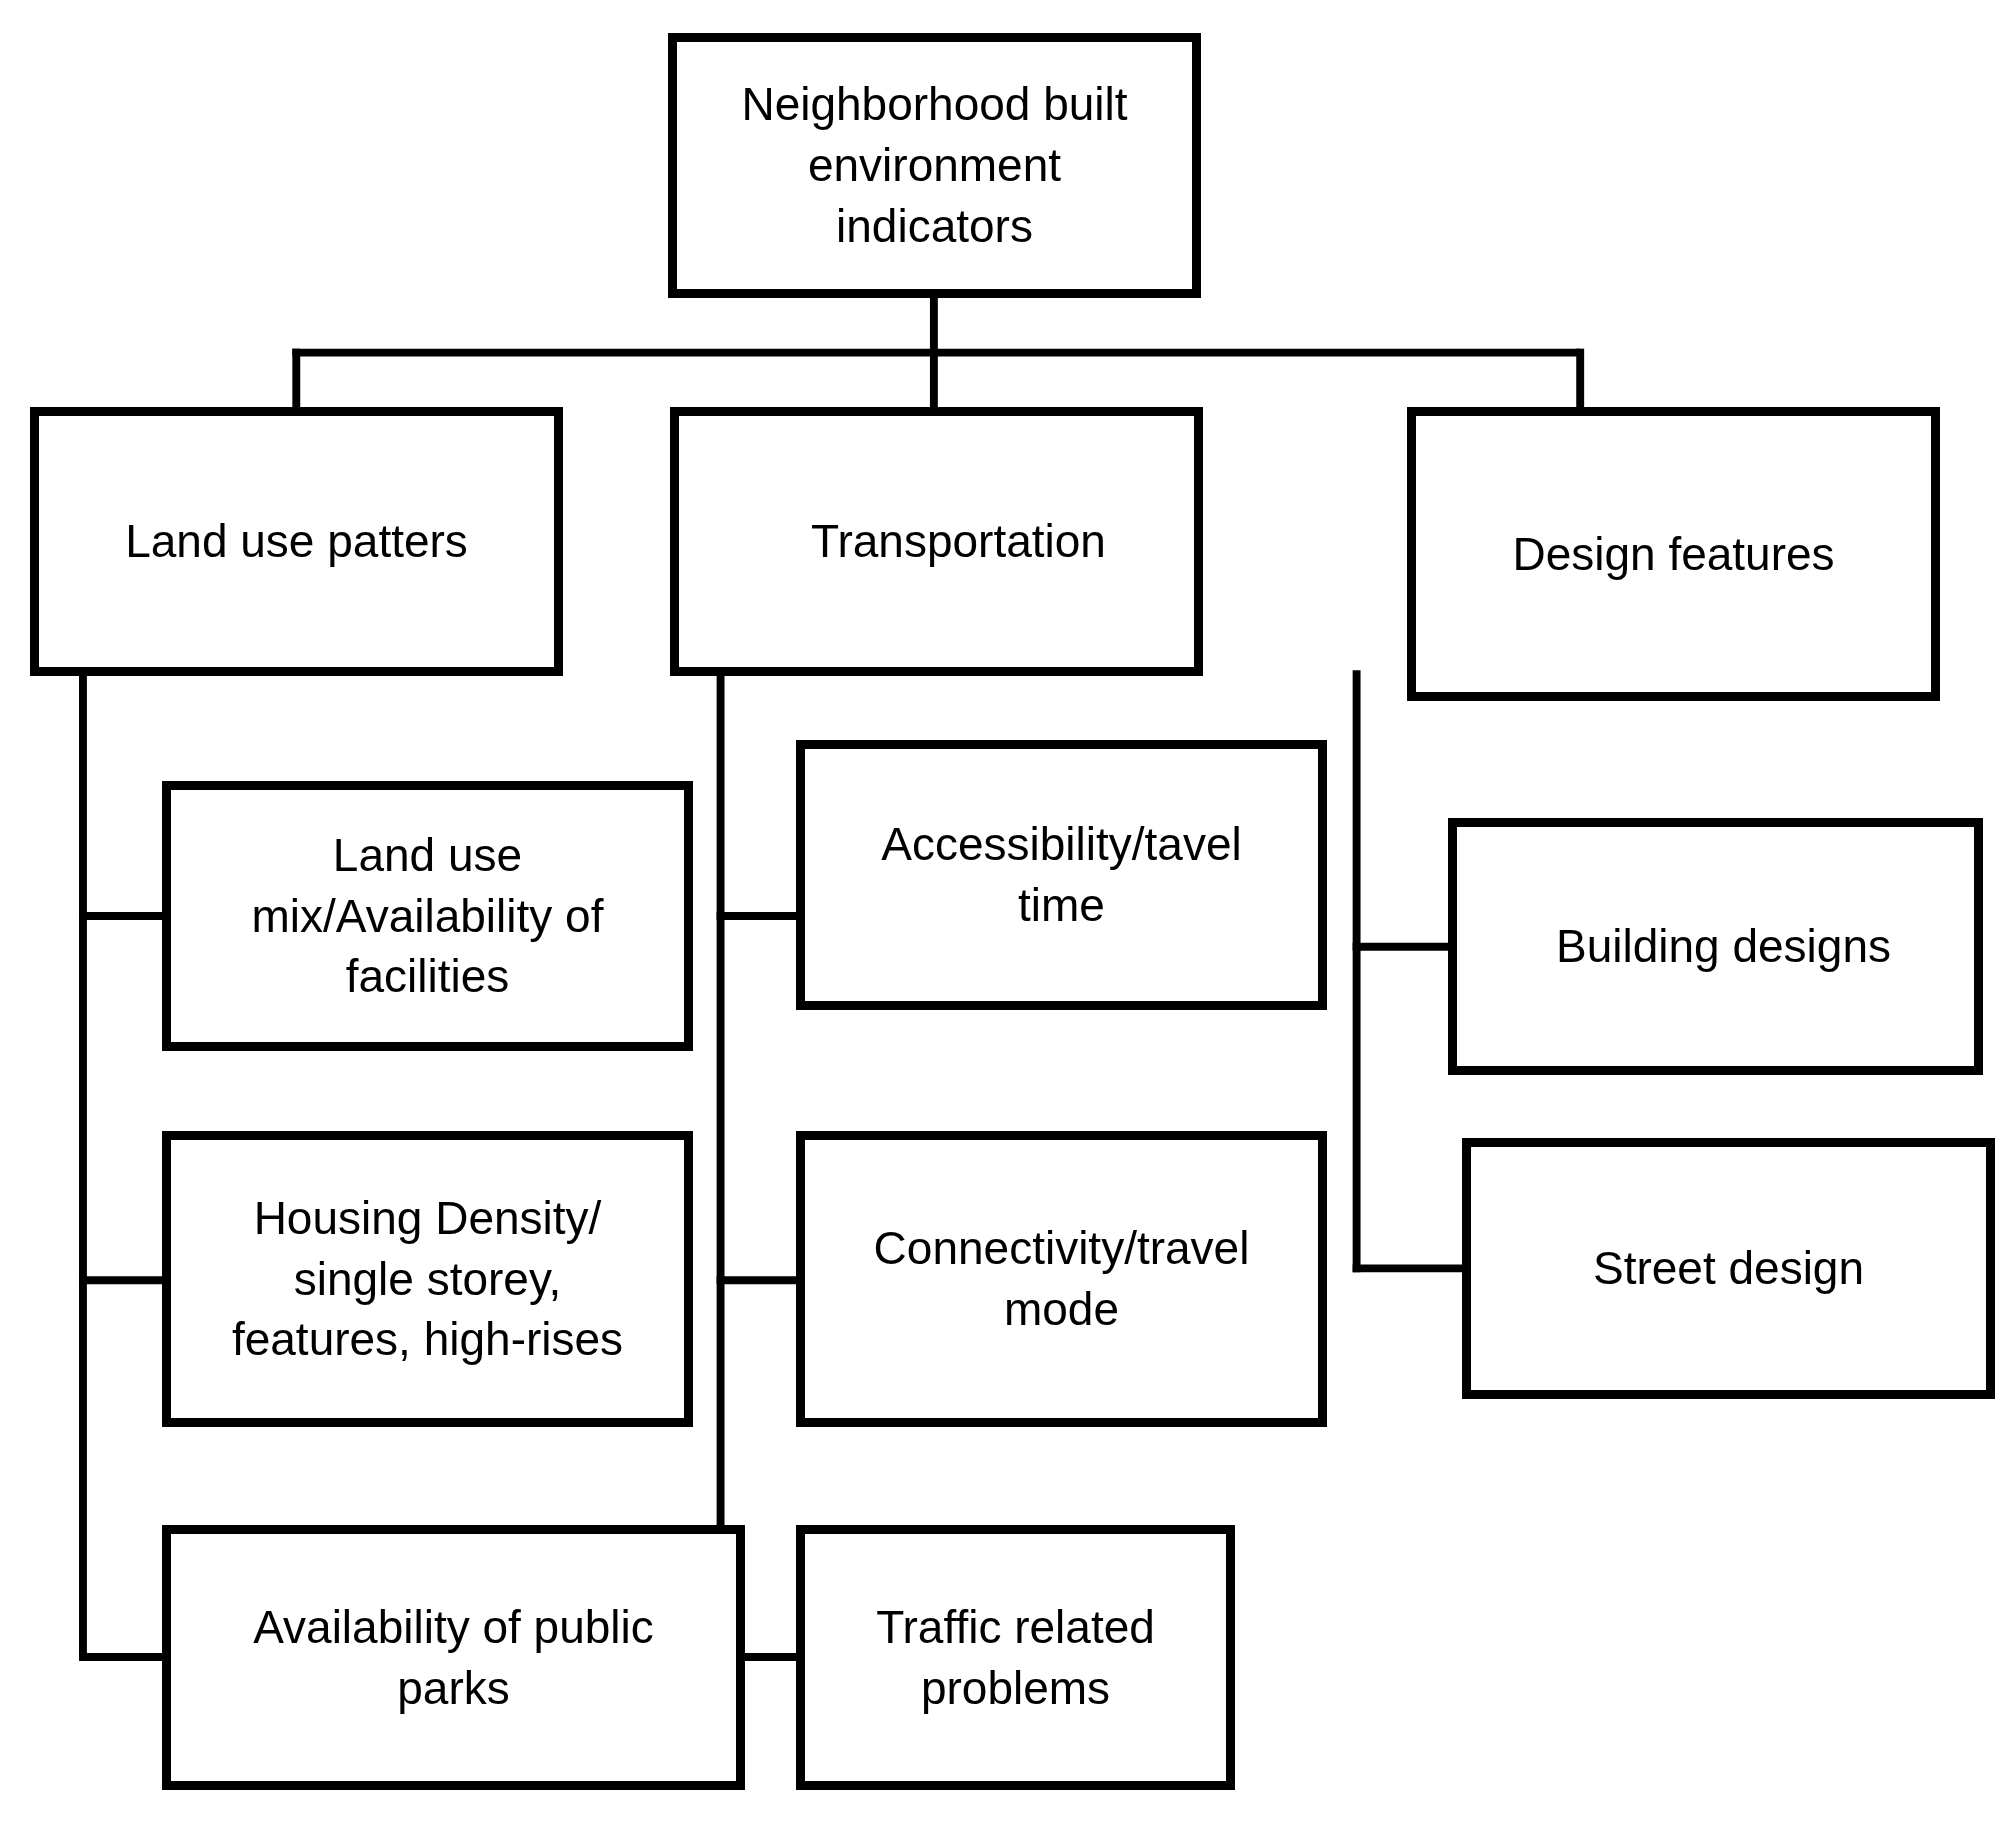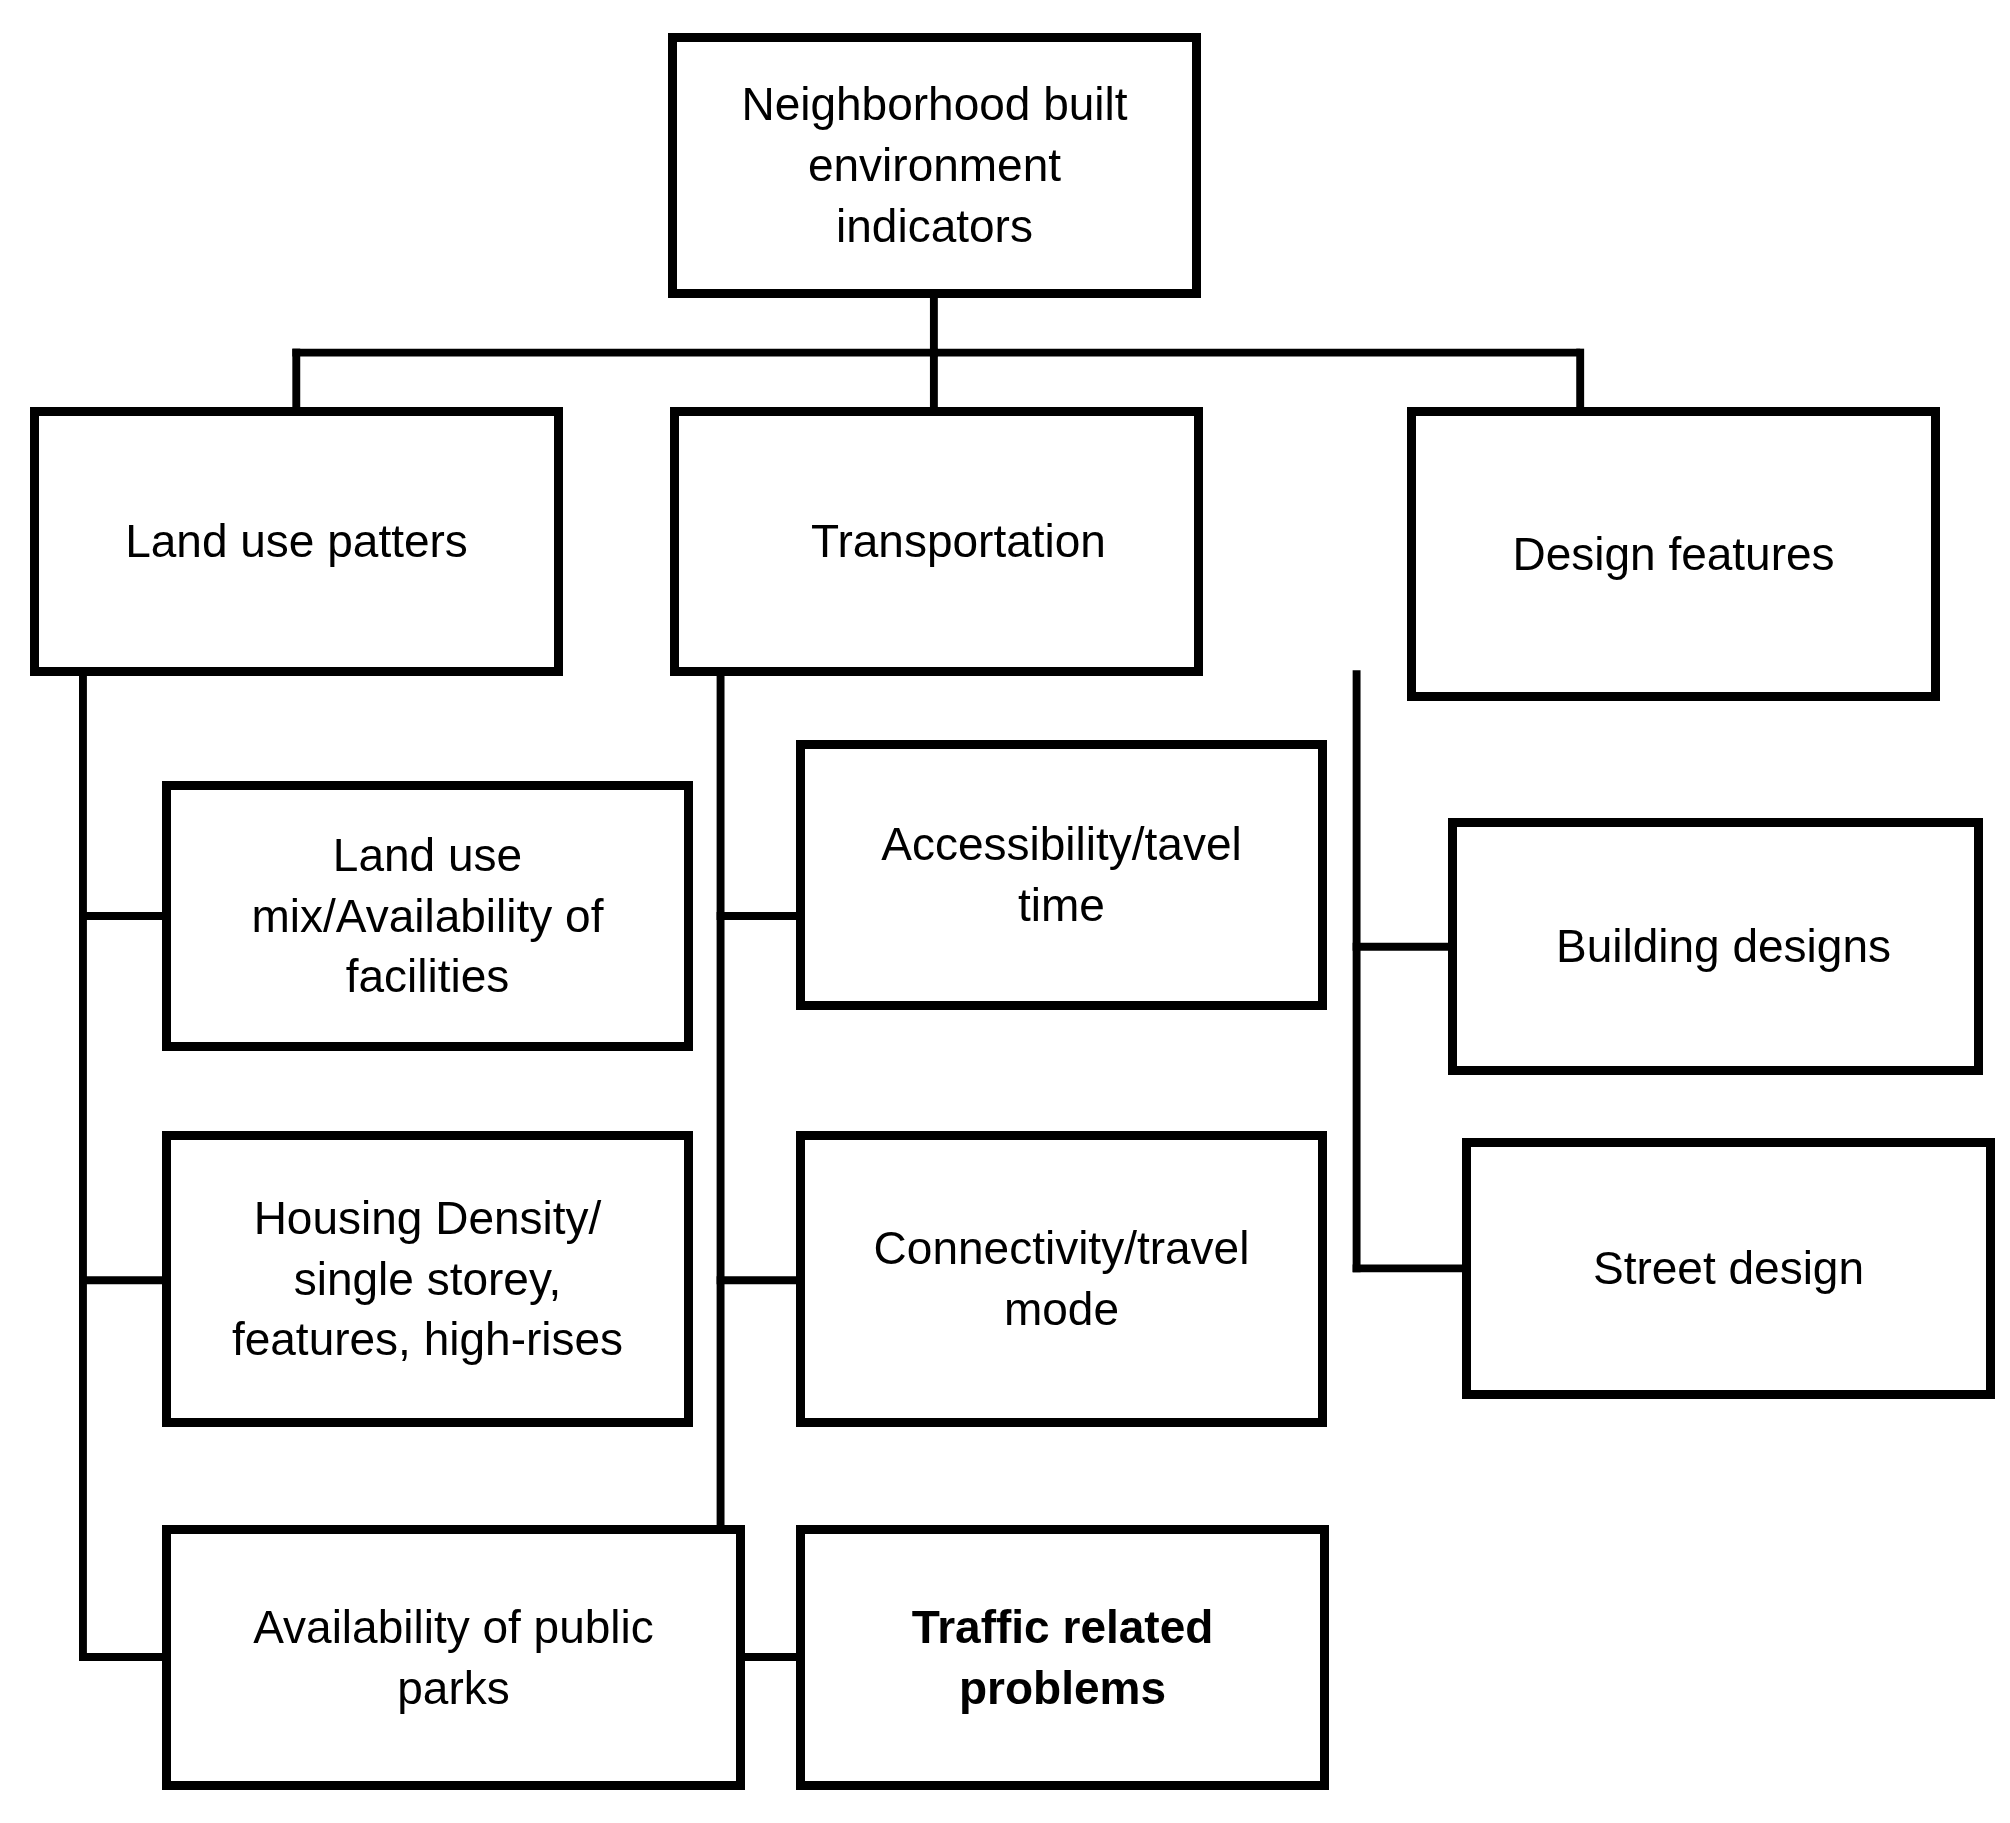--- a/index.html
+++ b/index.html
@@ -36,21 +36,21 @@
   
   .n-root          { left: 668px;  top: 33px;   width: 533px; height: 265px; }
   .n-land-use      { left: 30px;   top: 407px;  width: 533px; height: 269px; }
   .n-transport     { left: 670px;  top: 407px;  width: 533px; height: 269px; padding-left: 44px; }
   .n-design        { left: 1382px; top: 407px;  width: 533px; height: 294px; margin-left: 25px; }
   .n-land-mix      { left: 162px;  top: 781px;  width: 531px; height: 270px; }
   .n-housing       { left: 162px;  top: 1131px; width: 531px; height: 296px; }
   .n-parks         { left: 162px;  top: 1525px; width: 583px; height: 265px; }
   .n-access        { left: 796px; top: 740px;  width: 531px; height: 270px; }
   .n-connectivity  { left: 796px; top: 1131px; width: 531px; height: 296px; }
-  .n-traffic       { left: 796px; top: 1525px; width: 533px; height: 265px; font-weight: bold; }
+  .n-traffic       { left: 796px; top: 1525px; width: 439px; height: 265px; }
   .n-building      { left: 1448px; top: 818px; width: 535px; height: 257px; padding-left: 16px; }
   .n-street        { left: 1462px; top: 1138px; width: 533px; height: 261px; }
 </style>
 </head>
 <body>
 
 <div class="canvas">
 
   <svg class="edges-layer" viewBox="0 0 2544 2308" xmlns="http://www.w3.org/2000/svg" stroke="#000000" stroke-width="10">
 

